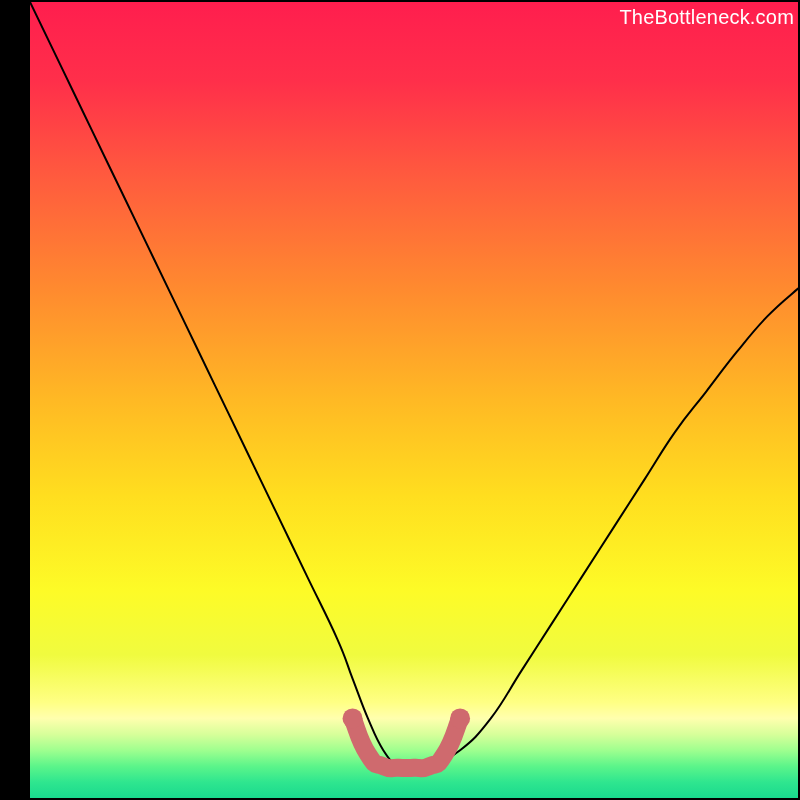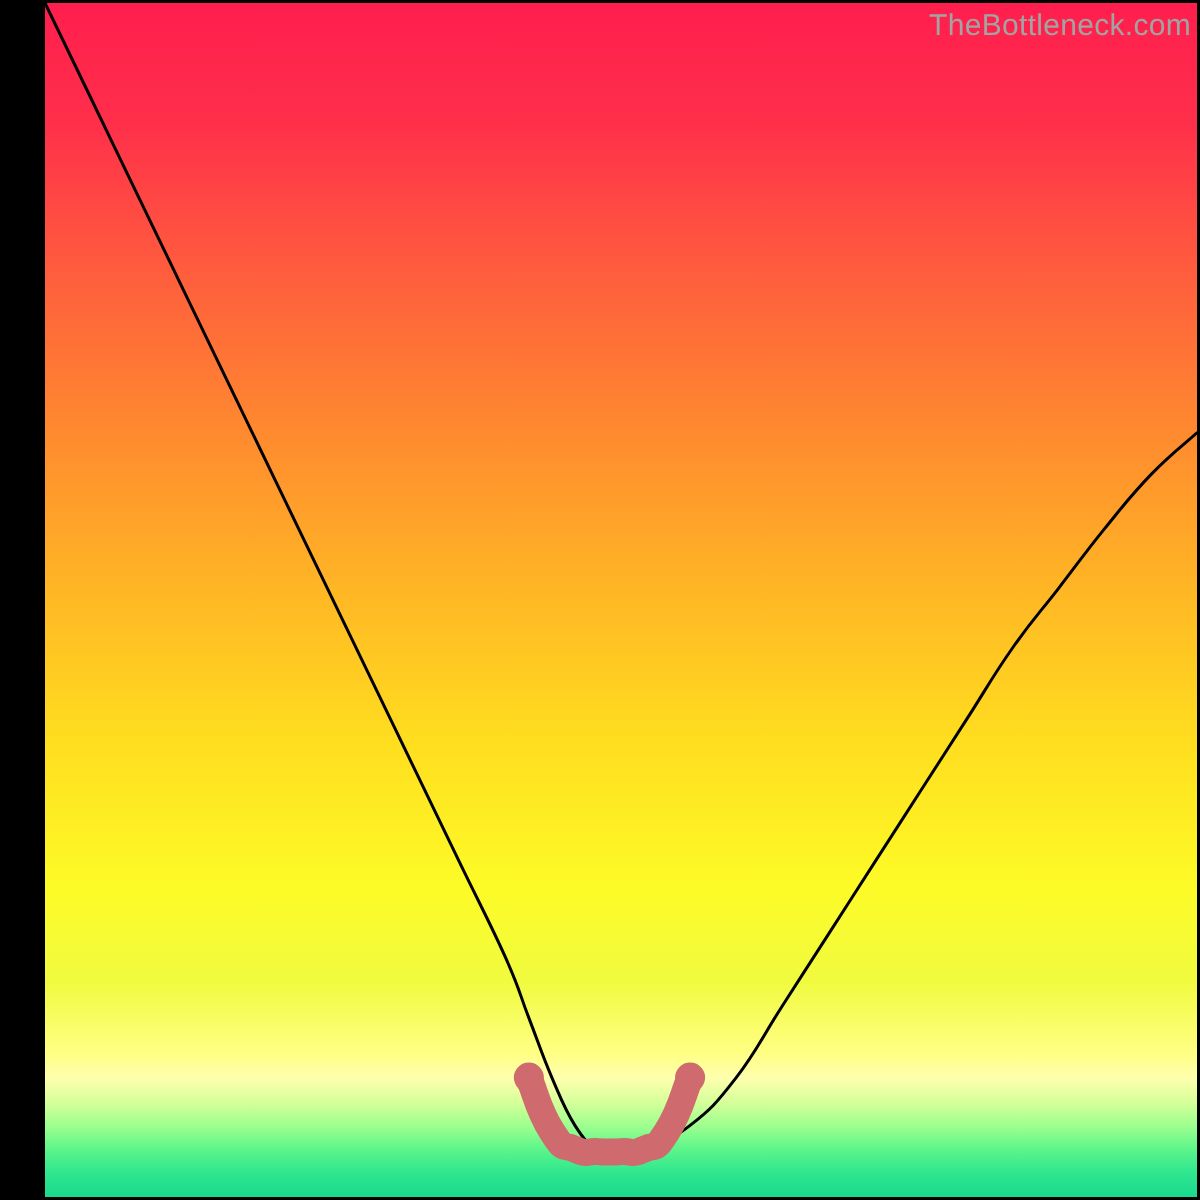--- a/index.html
+++ b/index.html
@@ -21,21 +21,21 @@
     position: absolute;
     left: 30px;
     top: 2px;
     width: 768px;
     height: 796px;
   }
   .watermark {
     position: absolute;
     top: 6px;
     right: 6px;
-    color: #a3a3a3;
+    color: #ffffff;
     font-size: 20px;
     font-weight: 500;
     letter-spacing: 0.2px;
     user-select: none;
     margin-left: 24px;
   }
   svg { display: block; }
 </style>
 </head>
 <body>

